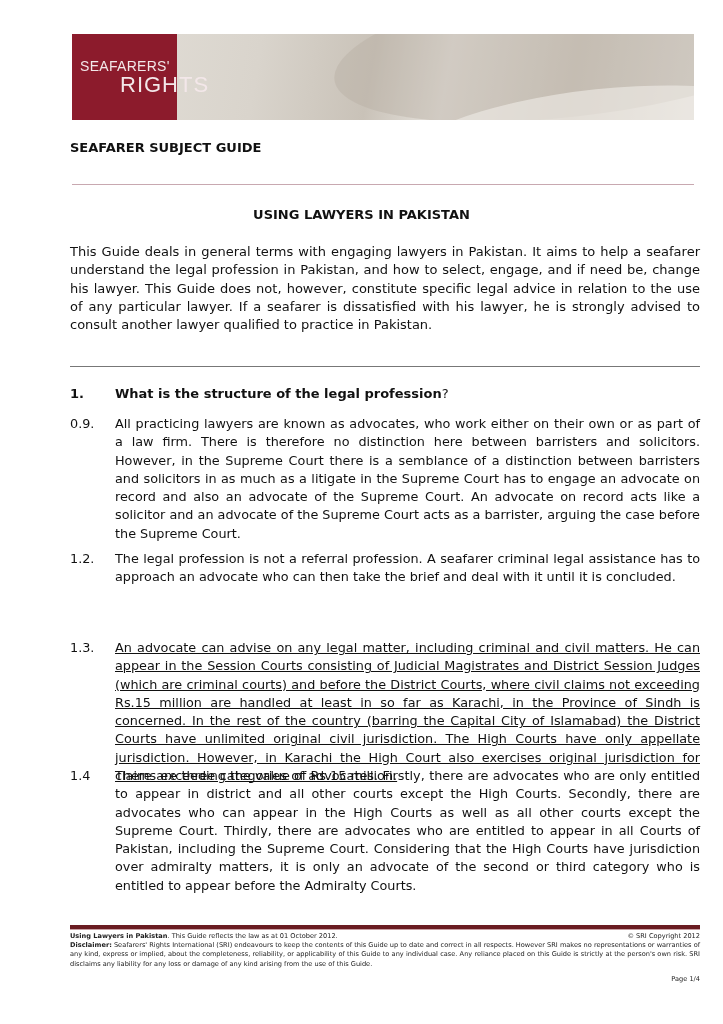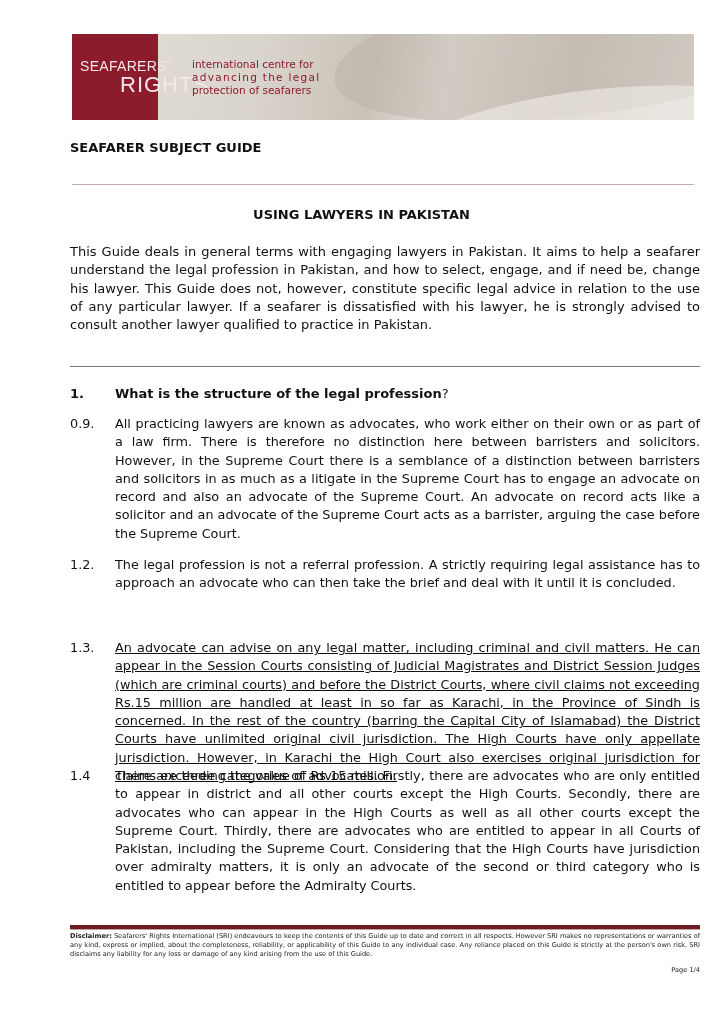--- a/index.html
+++ b/index.html
@@ -5,21 +5,21 @@
   html, body { margin:0; padding:0; background:#ffffff; }
   body { width:723px; height:1024px; position:relative; overflow:hidden;
          font-family:"DejaVu Sans", sans-serif; color:#111; }
   .banner { position:absolute; left:72px; top:34px; width:622px; height:86px;
             background:linear-gradient(100deg,#e4e0d9 0%,#d9d4cc 30%,#c9c2b8 48%,#e6e2dc 60%,#cfc8be 80%,#e2ded8 100%);
             overflow:hidden; }
   .banner .sweep1 { position:absolute; left:260px; top:-60px; width:520px; height:140px; border-radius:50%;
                     background:rgba(185,176,164,0.45); transform:rotate(-8deg); }
   .banner .sweep2 { position:absolute; left:320px; top:55px; width:420px; height:120px; border-radius:50%;
                     background:rgba(240,237,232,0.6); transform:rotate(-6deg); }
-  .logo-block { position:absolute; left:0; top:0; width:86px; height:86px; background:#8c1b2c;
+  .logo-block { position:absolute; left:0; top:0; width:105px; height:86px; background:#8c1b2c;
                 color:#f3e7e9; display:flex; flex-direction:column; justify-content:center; padding-left:8px; box-sizing:border-box; }
   .logo-top { font-family:"Liberation Sans", sans-serif; font-size:14px; letter-spacing:0.3px; line-height:15px; }
   .logo-bottom { font-family:"Liberation Sans", sans-serif; font-size:22px; letter-spacing:1px; line-height:22px;margin-left:40px; }
   .tagline { position:absolute; left:120px; top:24px; color:#8c1b2c; font-family:"DejaVu Sans", sans-serif;
              font-size:10.5px; line-height:13px; }
   .tagline .spaced { letter-spacing:1.3px; }
   .subject { position:absolute; left:70px; top:140px; font-weight:bold; font-size:13px; }
   .hr-pink { position:absolute; left:72px; top:184px; width:622px; height:1px; background:#c8a8b0; }
   .title { position:absolute; left:0; width:723px; top:207px; text-align:center; font-weight:bold; font-size:13px; }
   .intro { position:absolute; left:70px; top:243px; width:630px; font-size:13px; line-height:18.3px; text-align:justify; }
@@ -42,59 +42,58 @@
 </head>
 <body>
 
 <div class="banner">
   <div class="sweep1"></div>
   <div class="sweep2"></div>
   <div class="logo-block">
     <div class="logo-top">SEAFARERS'</div>
     <div class="logo-bottom">RIGHTS</div>
   </div>
-  <div class="tagline">
-    <div>international centre for</div>
-    <div class="spaced">advancing the legal</div>
-    <div>protection of seafarers</div>
-  </div>
 </div>
 
 <div class="subject">SEAFARER SUBJECT GUIDE</div>
 <div class="hr-pink"></div>
 
 <div class="title">USING LAWYERS IN PAKISTAN</div>
 <div class="intro">This Guide deals in general terms with engaging lawyers in Pakistan. It aims to help a seafarer understand the legal profession in Pakistan, and how to select, engage, and if need be, change his lawyer.  This Guide does not, however, constitute specific legal advice in relation to the use of any particular lawyer. If a seafarer is dissatisfied with his lawyer, he is strongly advised to consult another lawyer qualified to practice in Pakistan.</div>
 
 <div class="hr-gray"></div>
 
 <div class="section-head">
   <span class="num">1.</span>
   <span class="txt"><b>What is the structure of the legal profession</b><span>?</span></span>
 </div>
 
 <div class="para" style="top:415px;">
   <span class="pnum">0.9.</span>
   <div class="ptxt">All practicing lawyers are known as advocates, who work either on their own or as part of a law firm. There is therefore no distinction here between barristers and solicitors. However, in the Supreme Court there is a semblance of a distinction between barristers and solicitors in as much as a litigate in the Supreme Court has to engage an advocate on record and also an advocate of the Supreme Court. An advocate on record acts like a solicitor and an advocate of the Supreme Court acts as a barrister, arguing the case before the Supreme Court.</div>
 </div>
 
-<div class="para" style="top:550px;margin-top:6px;">
+<div class="para" style="top:550px;">
   <span class="pnum">1.2.</span>
-  <div class="ptxt">The legal profession is not a referral profession. A strictly requiring legal assistance has to approach an advocate who can then take the brief and deal with it until it is concluded.</div>
+  <div class="ptxt">The legal profession is not a referral profession. A seafarer criminal legal assistance has to approach an advocate who can then take the brief and deal with it until it is concluded.</div>
 </div>
 
 <div class="para" style="top:639px;text-decoration:underline;">
   <span class="pnum">1.3.</span>
   <div class="ptxt">An advocate can advise on any legal matter, including criminal and civil matters. He can appear in the Session Courts consisting of Judicial Magistrates and District Session Judges (which are criminal courts) and before the District Courts, where civil claims not exceeding Rs.15 million are handled at least in so far as Karachi, in the Province of Sindh is concerned. In the rest of the country (barring the Capital City of Islamabad) the District Courts have unlimited original civil jurisdiction. The High Courts have only appellate jurisdiction. However, in Karachi the High Court also exercises original jurisdiction for claims exceeding the value of Rs.15 million.</div>
 </div>
 
 <div class="para" style="top:767px;">
   <span class="pnum">1.4</span>
   <div class="ptxt">There are three categories of advocates. Firstly, there are advocates who are only entitled to appear in district and all other courts except the High Courts. Secondly, there are advocates who can appear in the High Courts as well as all other courts except the Supreme Court.  Thirdly, there are advocates who are entitled to appear in all Courts of Pakistan, including the Supreme Court. Considering that the High Courts have jurisdiction over admiralty matters, it is only an advocate of the second or third category who is entitled to appear before the Admiralty Courts.</div>
 </div>
 
 <div class="footer-bar"></div>
 <div class="footer-bar2"></div>
 
 <div class="footer">
+  <div class="row1">
+    <span><b>Using Lawyers in Pakistan</b><span>. This Guide reflects the law as at 01 October 2012.</span></span>
+    <span>© SRI Copyright 2012</span>
+  </div>
   <div class="disc"><b>Disclaimer:</b><span> Seafarers' Rights International (SRI) endeavours to keep the contents of this Guide up to date and correct in all respects.  However SRI makes no representations or warranties of any kind, express or implied, about the completeness, reliability, or applicability of this Guide to any individual case.  Any reliance placed on this Guide is strictly at the person's own risk.  SRI disclaims any liability for any loss or damage of any kind arising from the use of this Guide.</span></div>
   <div class="page">Page 1/4</div>
 </div>
 
 </body></html>

